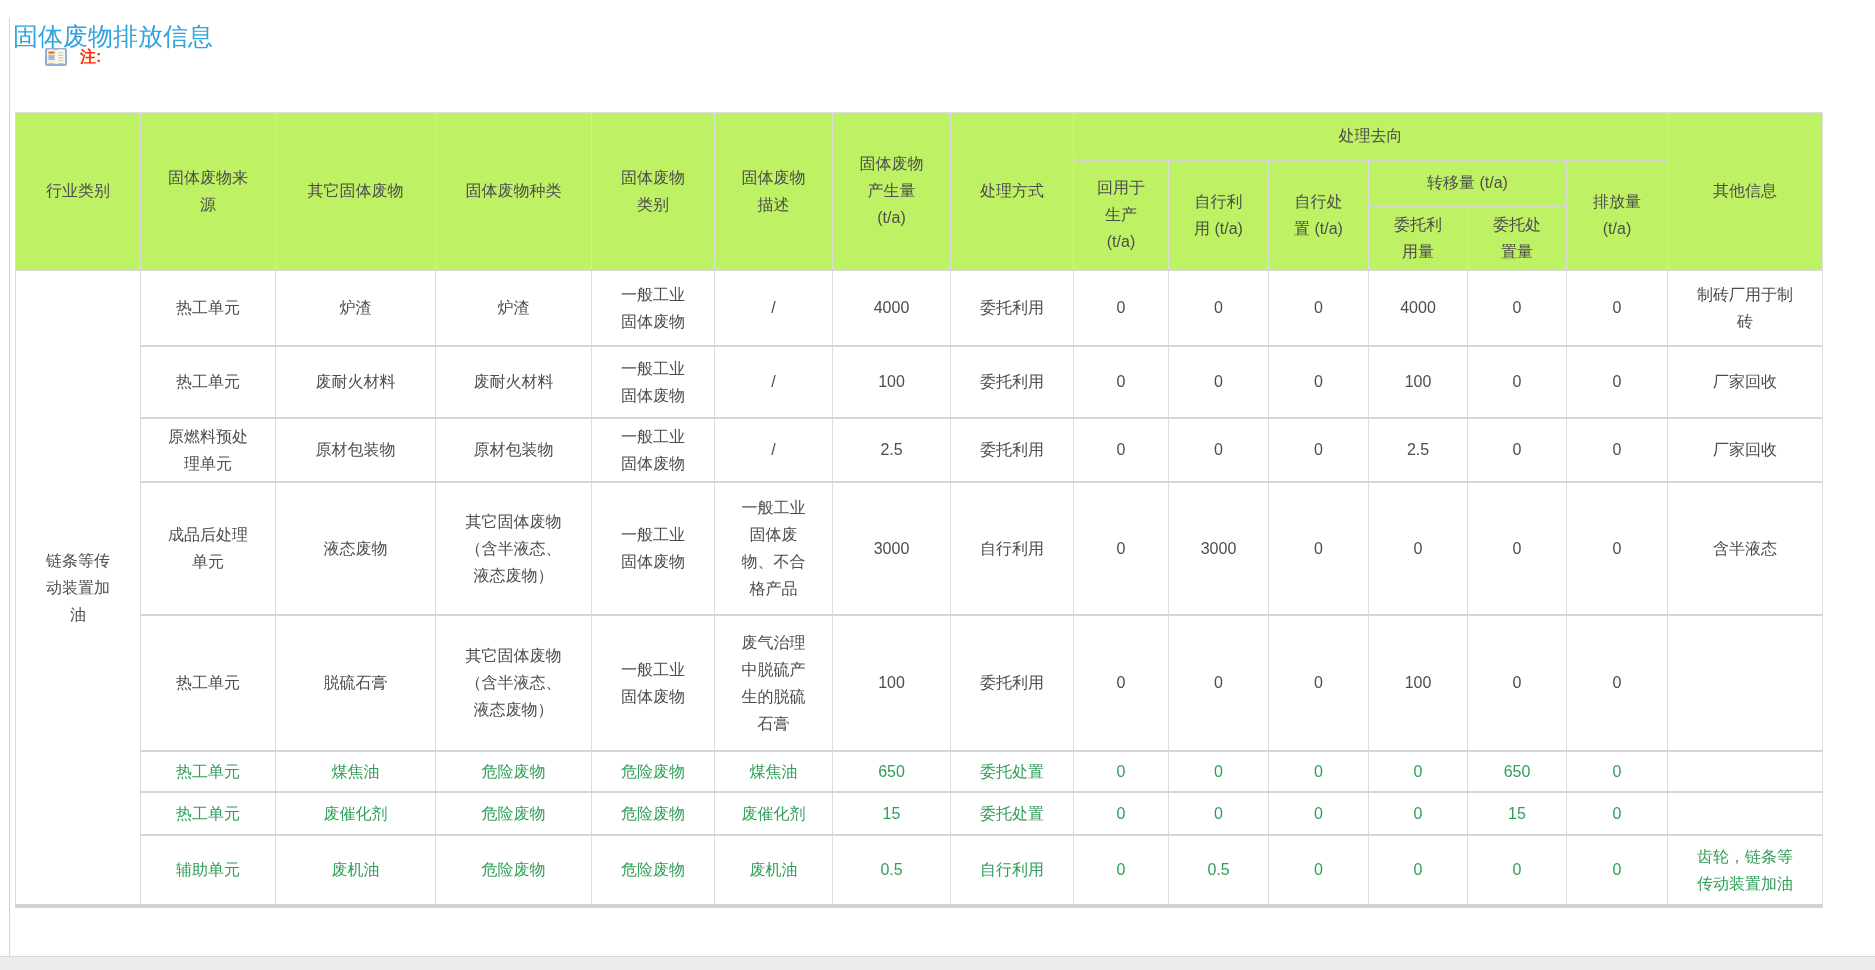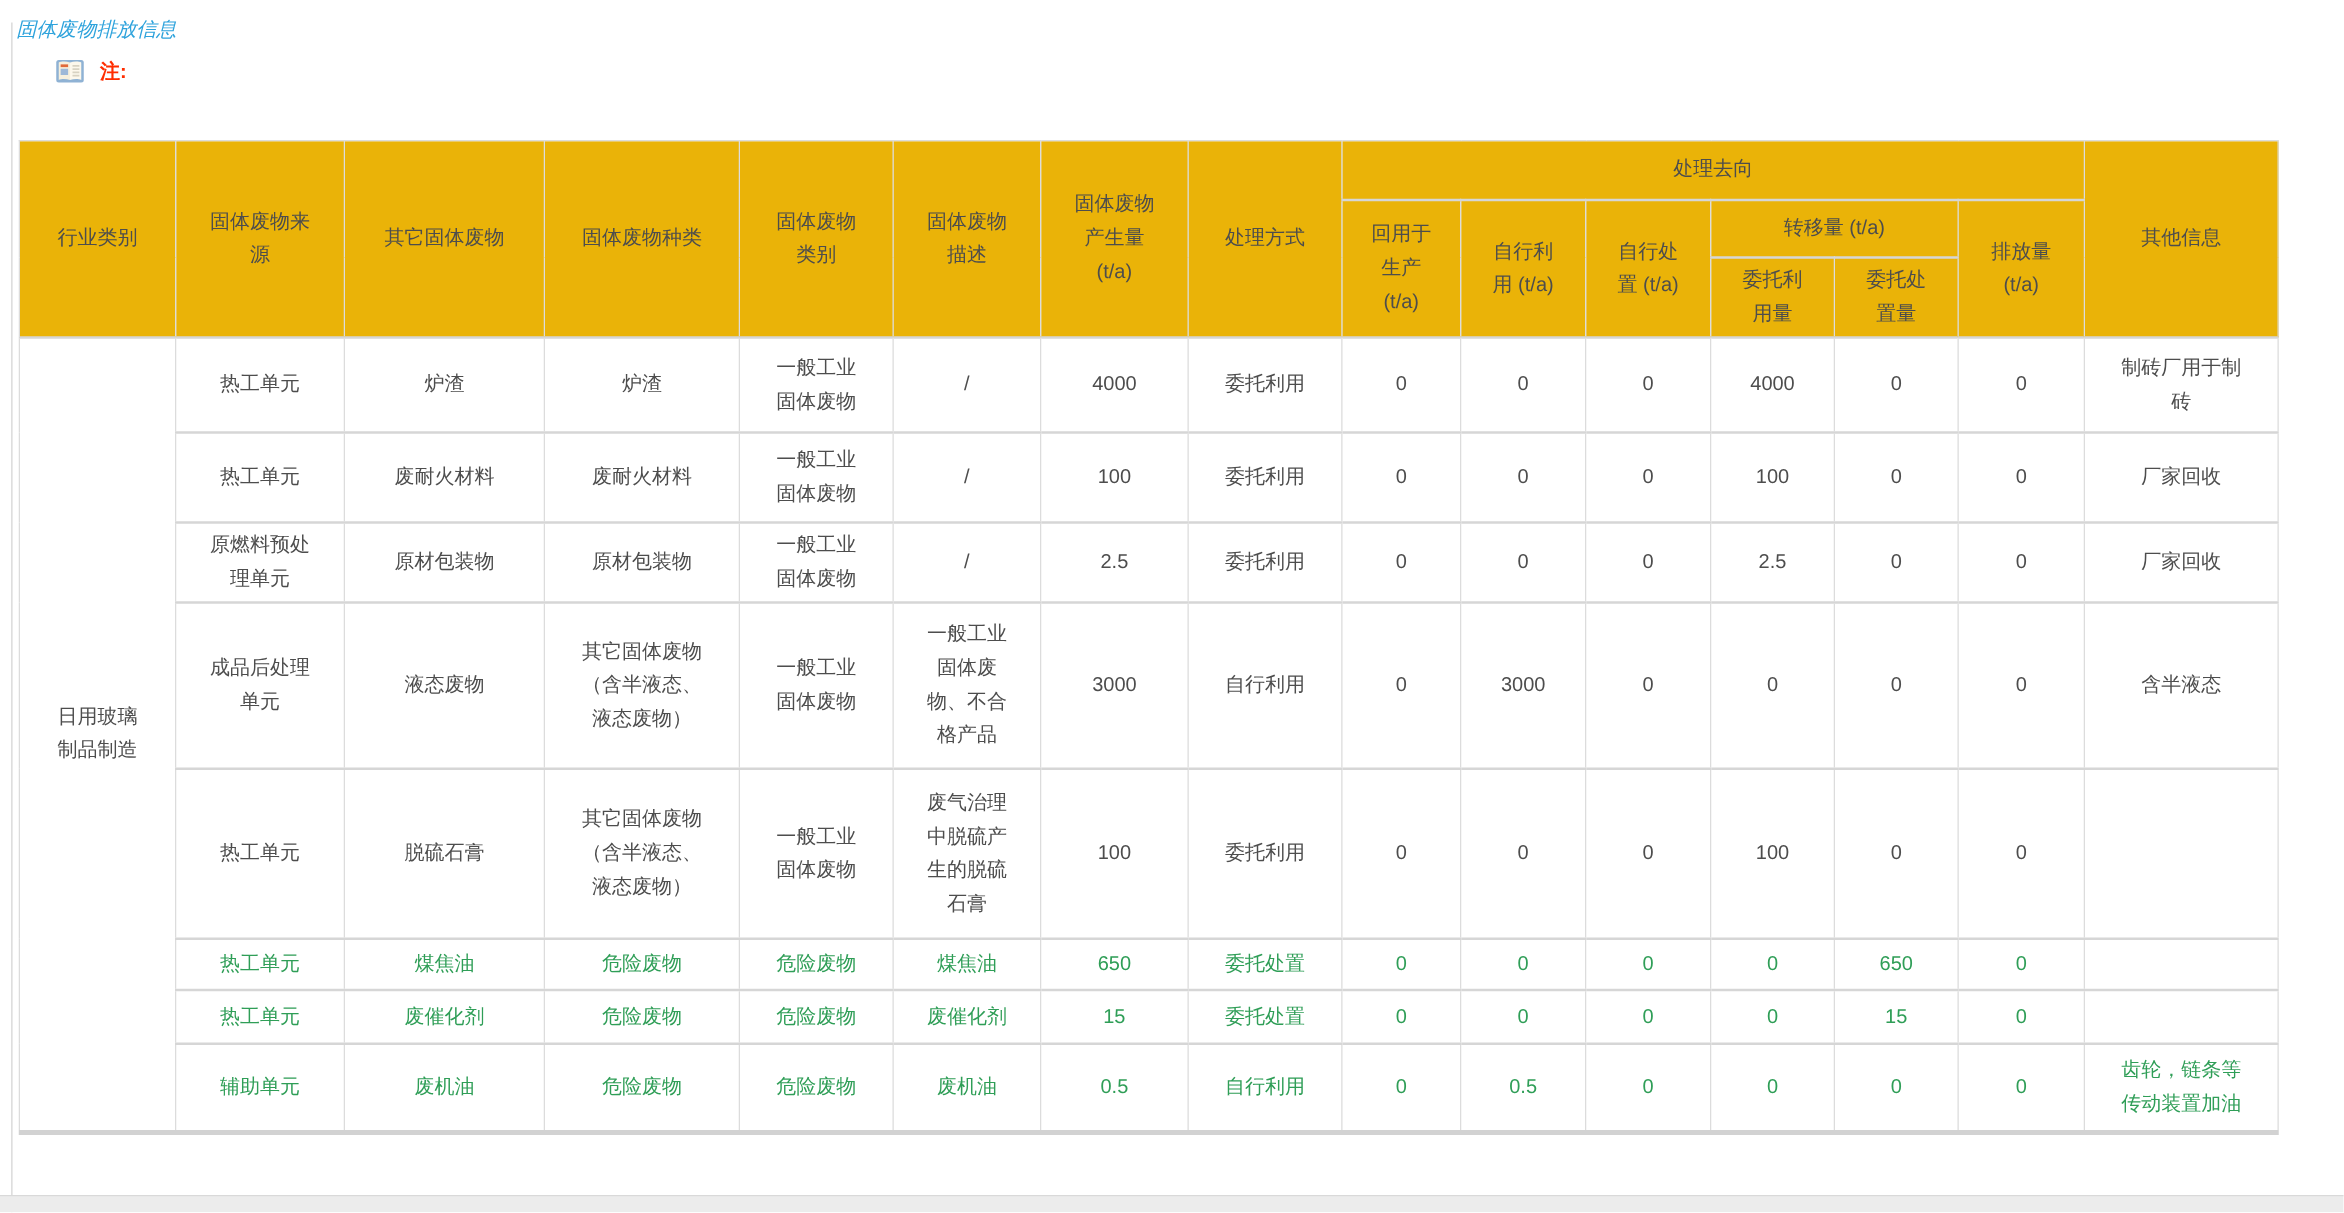--- a/index.html
+++ b/index.html
@@ -1,35 +1,35 @@
 <!DOCTYPE html>
 <html style="--title-color: #2ea3dc; --note-label-color: #ff2d00; --note-text-color: #2a2ae0; --hazard-color: #2f9e57;"><head>
 <meta charset="utf-8">
 <style>
   html,body{margin:0;padding:0;background:#fff;}
   .page{
     position:relative;width:1875px;height:970px;background:#ffffff;overflow:hidden;
     font-family:"Liberation Sans","DejaVu Sans",sans-serif;color:#4d4d4d;
   }
   .panel-edge{position:absolute;left:9px;top:18px;bottom:0;width:0;border-left:1px solid #d4d4d4;}
-  .section-title{position:absolute;left:13px;top:13px;font-size:16px;line-height:24px;color:var(--title-color,#2ea3dc);font-style:italic;}
+  .section-title{position:absolute;left:13px;top:24px;font-size:25px;line-height:24px;color:var(--title-color,#2ea3dc);}
   .note{position:absolute;left:44px;top:42px;height:30px;display:flex;align-items:center;font-size:16px;white-space:nowrap;}
   .note .icon{margin-right:12px;display:inline-flex;}
   .note-label{color:var(--note-label-color,#ff2d00);font-weight:bold;margin-right:8px;}
   .note-text{color:var(--note-text-color,#2a2ae0);}
   table.waste{
     position:absolute;left:15px;top:112px;width:1807px;
     border-collapse:collapse;table-layout:fixed;font-size:16px;color:#4d4d4d;
     border:1px solid #c9c9c9;border-bottom:4px solid #d2d2d2;
   }
   .waste th,.waste td{
     border:1px solid #dcdcdc;border-bottom:2px solid #d6d6d6;
     text-align:center;vertical-align:middle;padding:4px 23px;line-height:27px;font-weight:normal;
   }
-  .waste thead th{background:#eab308;text-align:center;}
+  .waste thead th{background:#bef264;text-align:center;}
   .waste thead tr:nth-child(1){height:47px;}
   .waste thead tr:nth-child(2){height:46px;}
   .waste thead tr:nth-child(3){height:61px;}
   .waste tbody tr:nth-child(1){height:76px;}
   .waste tbody tr:nth-child(2){height:72px;}
   .waste tbody tr:nth-child(3){height:63px;}
   .waste tbody tr:nth-child(4){height:133px;}
   .waste tbody tr:nth-child(5){height:136px;}
   .waste tbody tr:nth-child(6){height:41px;}
   .waste tbody tr:nth-child(7){height:43px;}
@@ -100,21 +100,21 @@
         <th colspan="2">转移量 (t/a)</th>
         <th rowspan="2">排放量 (t/a)</th>
       </tr>
       <tr>
         <th>委托利用量</th>
         <th>委托处置量</th>
       </tr>
     </thead>
     <tbody id="waste-body">
         <tr>
-          <td rowspan="8">日用玻璃制品制造</td>
+          <td rowspan="8">链条等传动装置加油</td>
       <td>热工单元</td>
       <td>炉渣</td>
       <td>炉渣</td>
       <td>一般工业固体废物</td>
       <td>/</td>
       <td>4000</td>
       <td>委托利用</td>
       <td>0</td>
       <td>0</td>
       <td>0</td>

